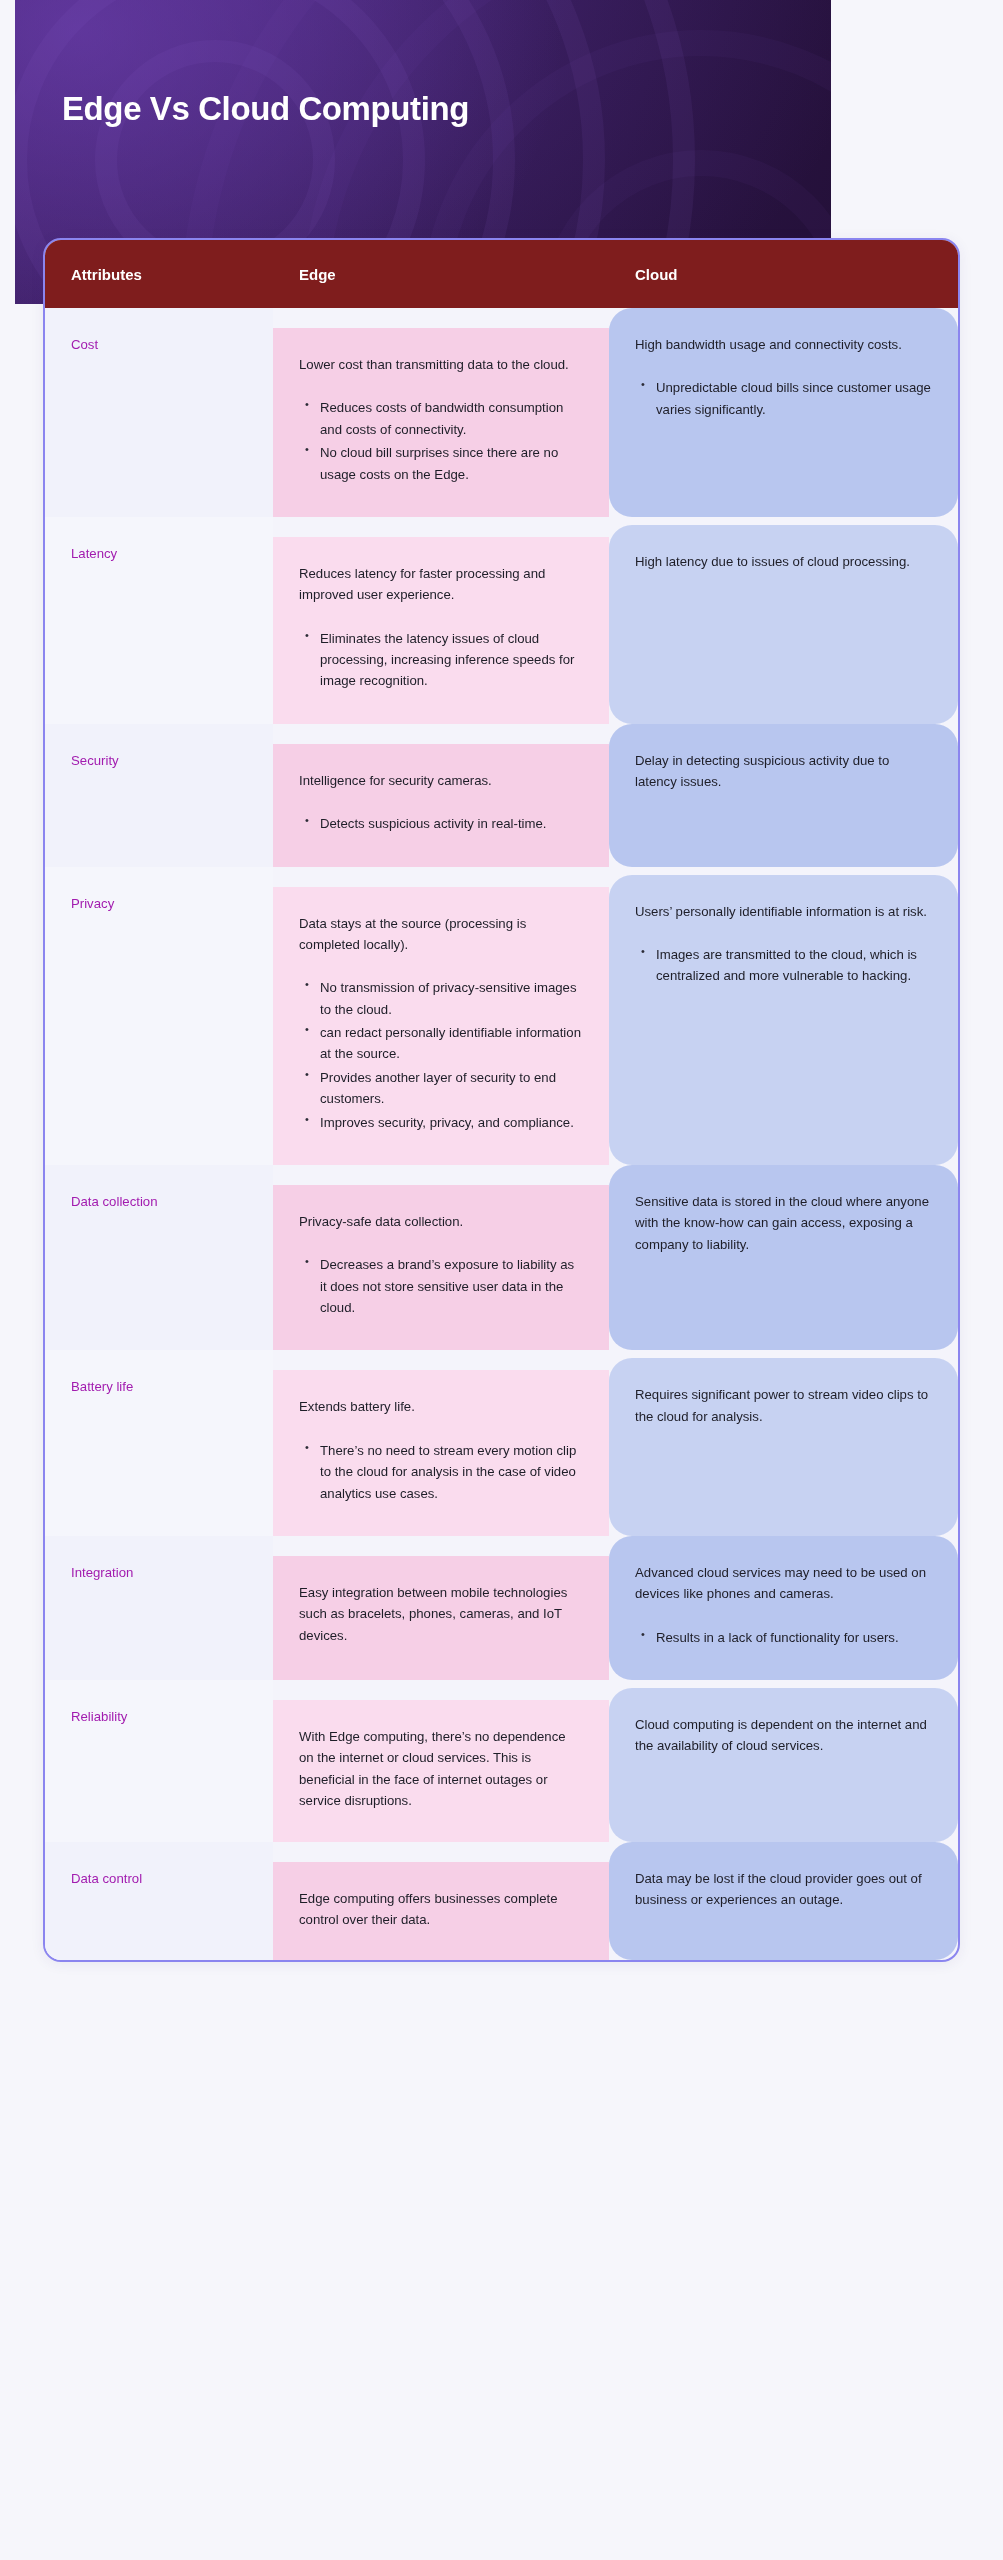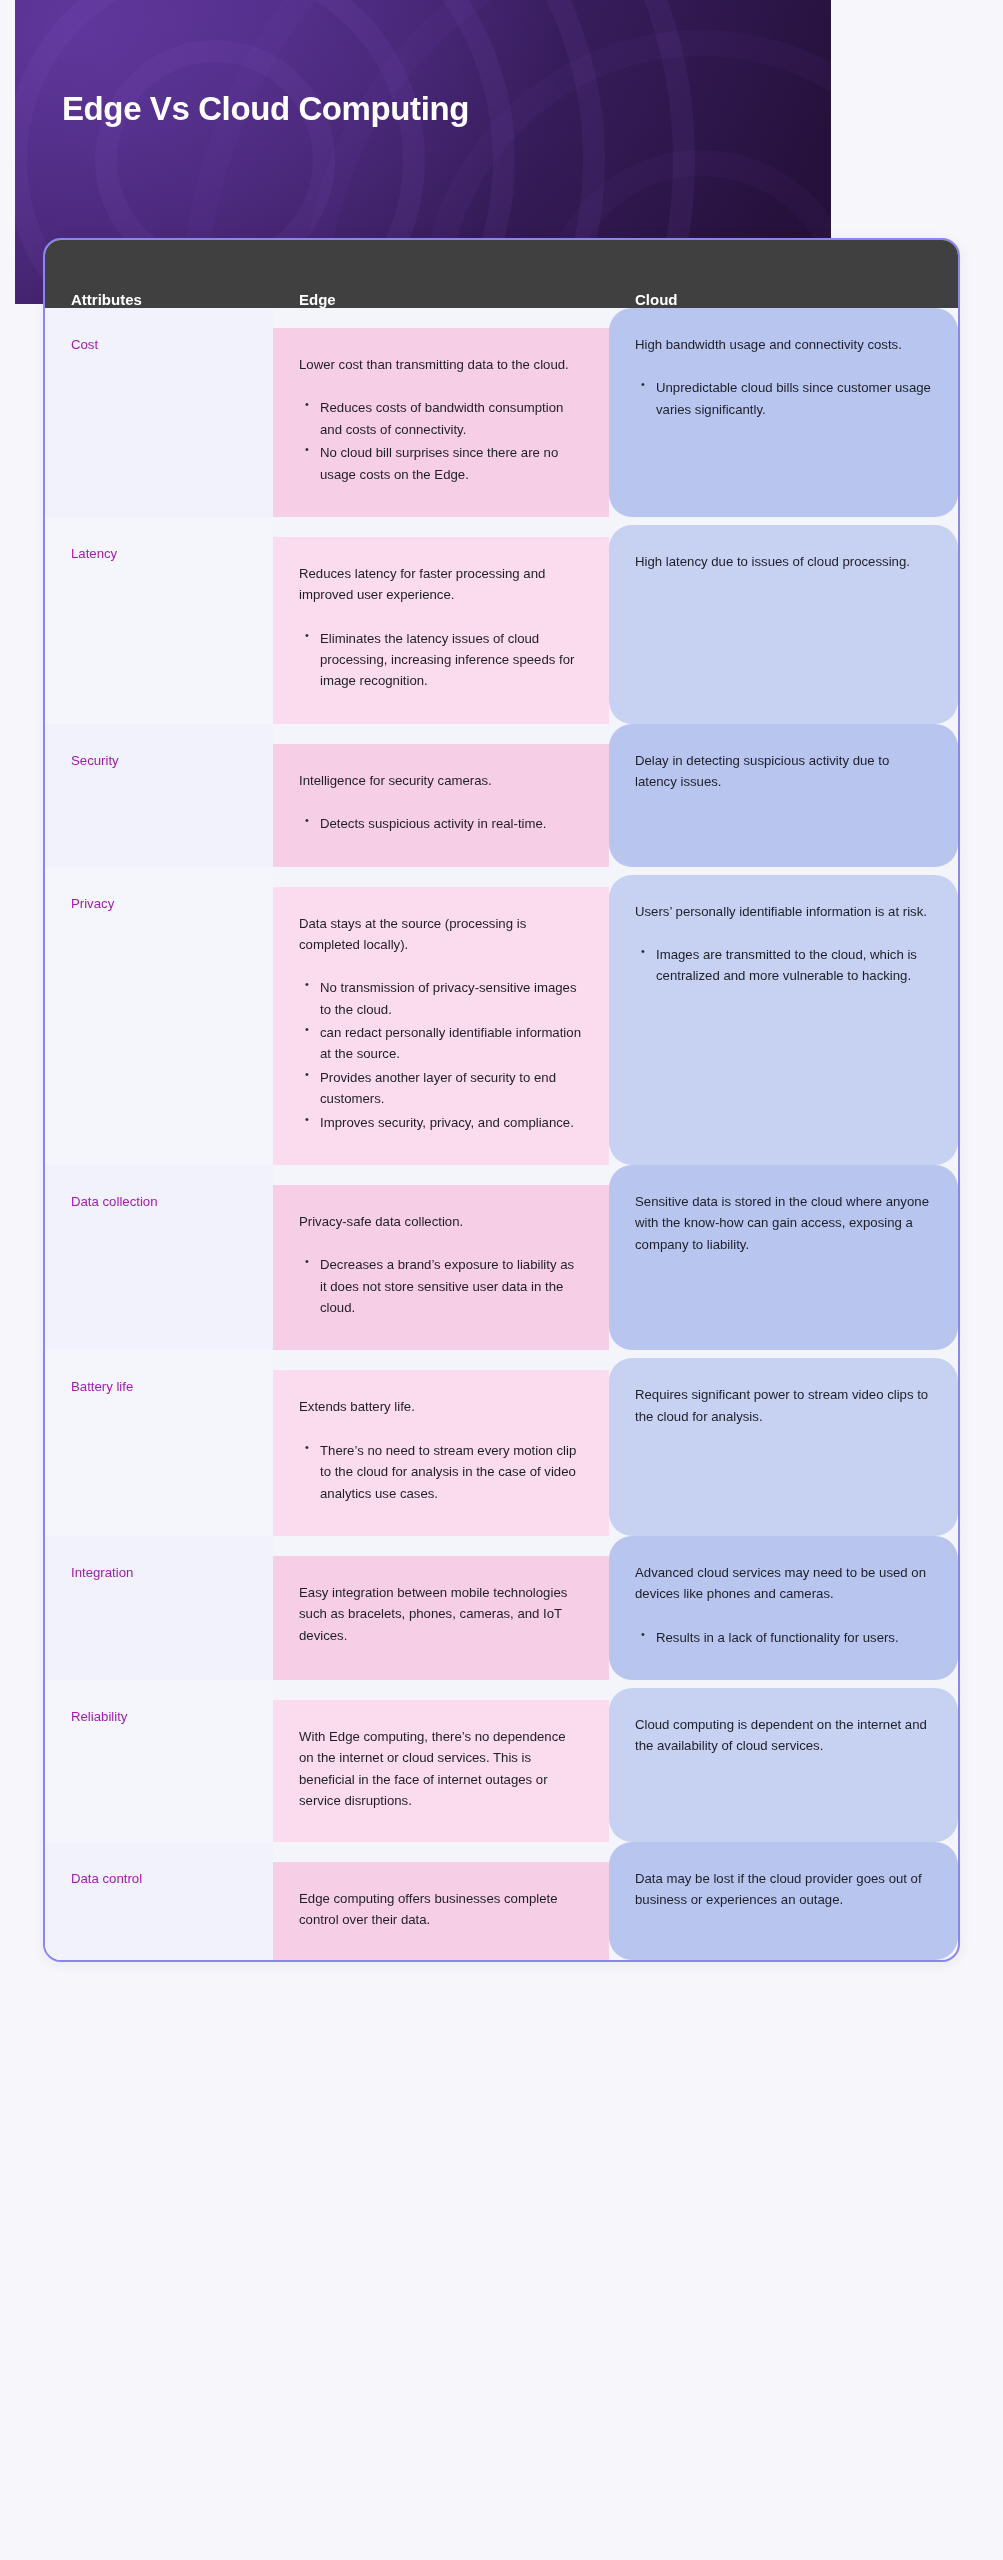--- a/index.html
+++ b/index.html
@@ -94,23 +94,23 @@
     width: 917px;
     border-radius: 18px;
     border: 2px solid #8b85ef;
     overflow: hidden;
     background: #f4f4fb;
     box-shadow: 0 2px 14px rgba(60, 40, 110, 0.07);
   }
 
   .thead {
     display: flex;
-    background: #404040;
+    background: #7f1d1d;
     height: 68px;
-    align-items: flex-end;
+    align-items: center;
   }
   .thead .th {
     font-size: 15px;
     font-weight: 700;
     color: #ffffff;
     padding-left: 26px;
   }
 
   .col-attr  { width: 228px; flex: 0 0 228px; }
   .col-edge  { width: 336px; flex: 0 0 336px; }

